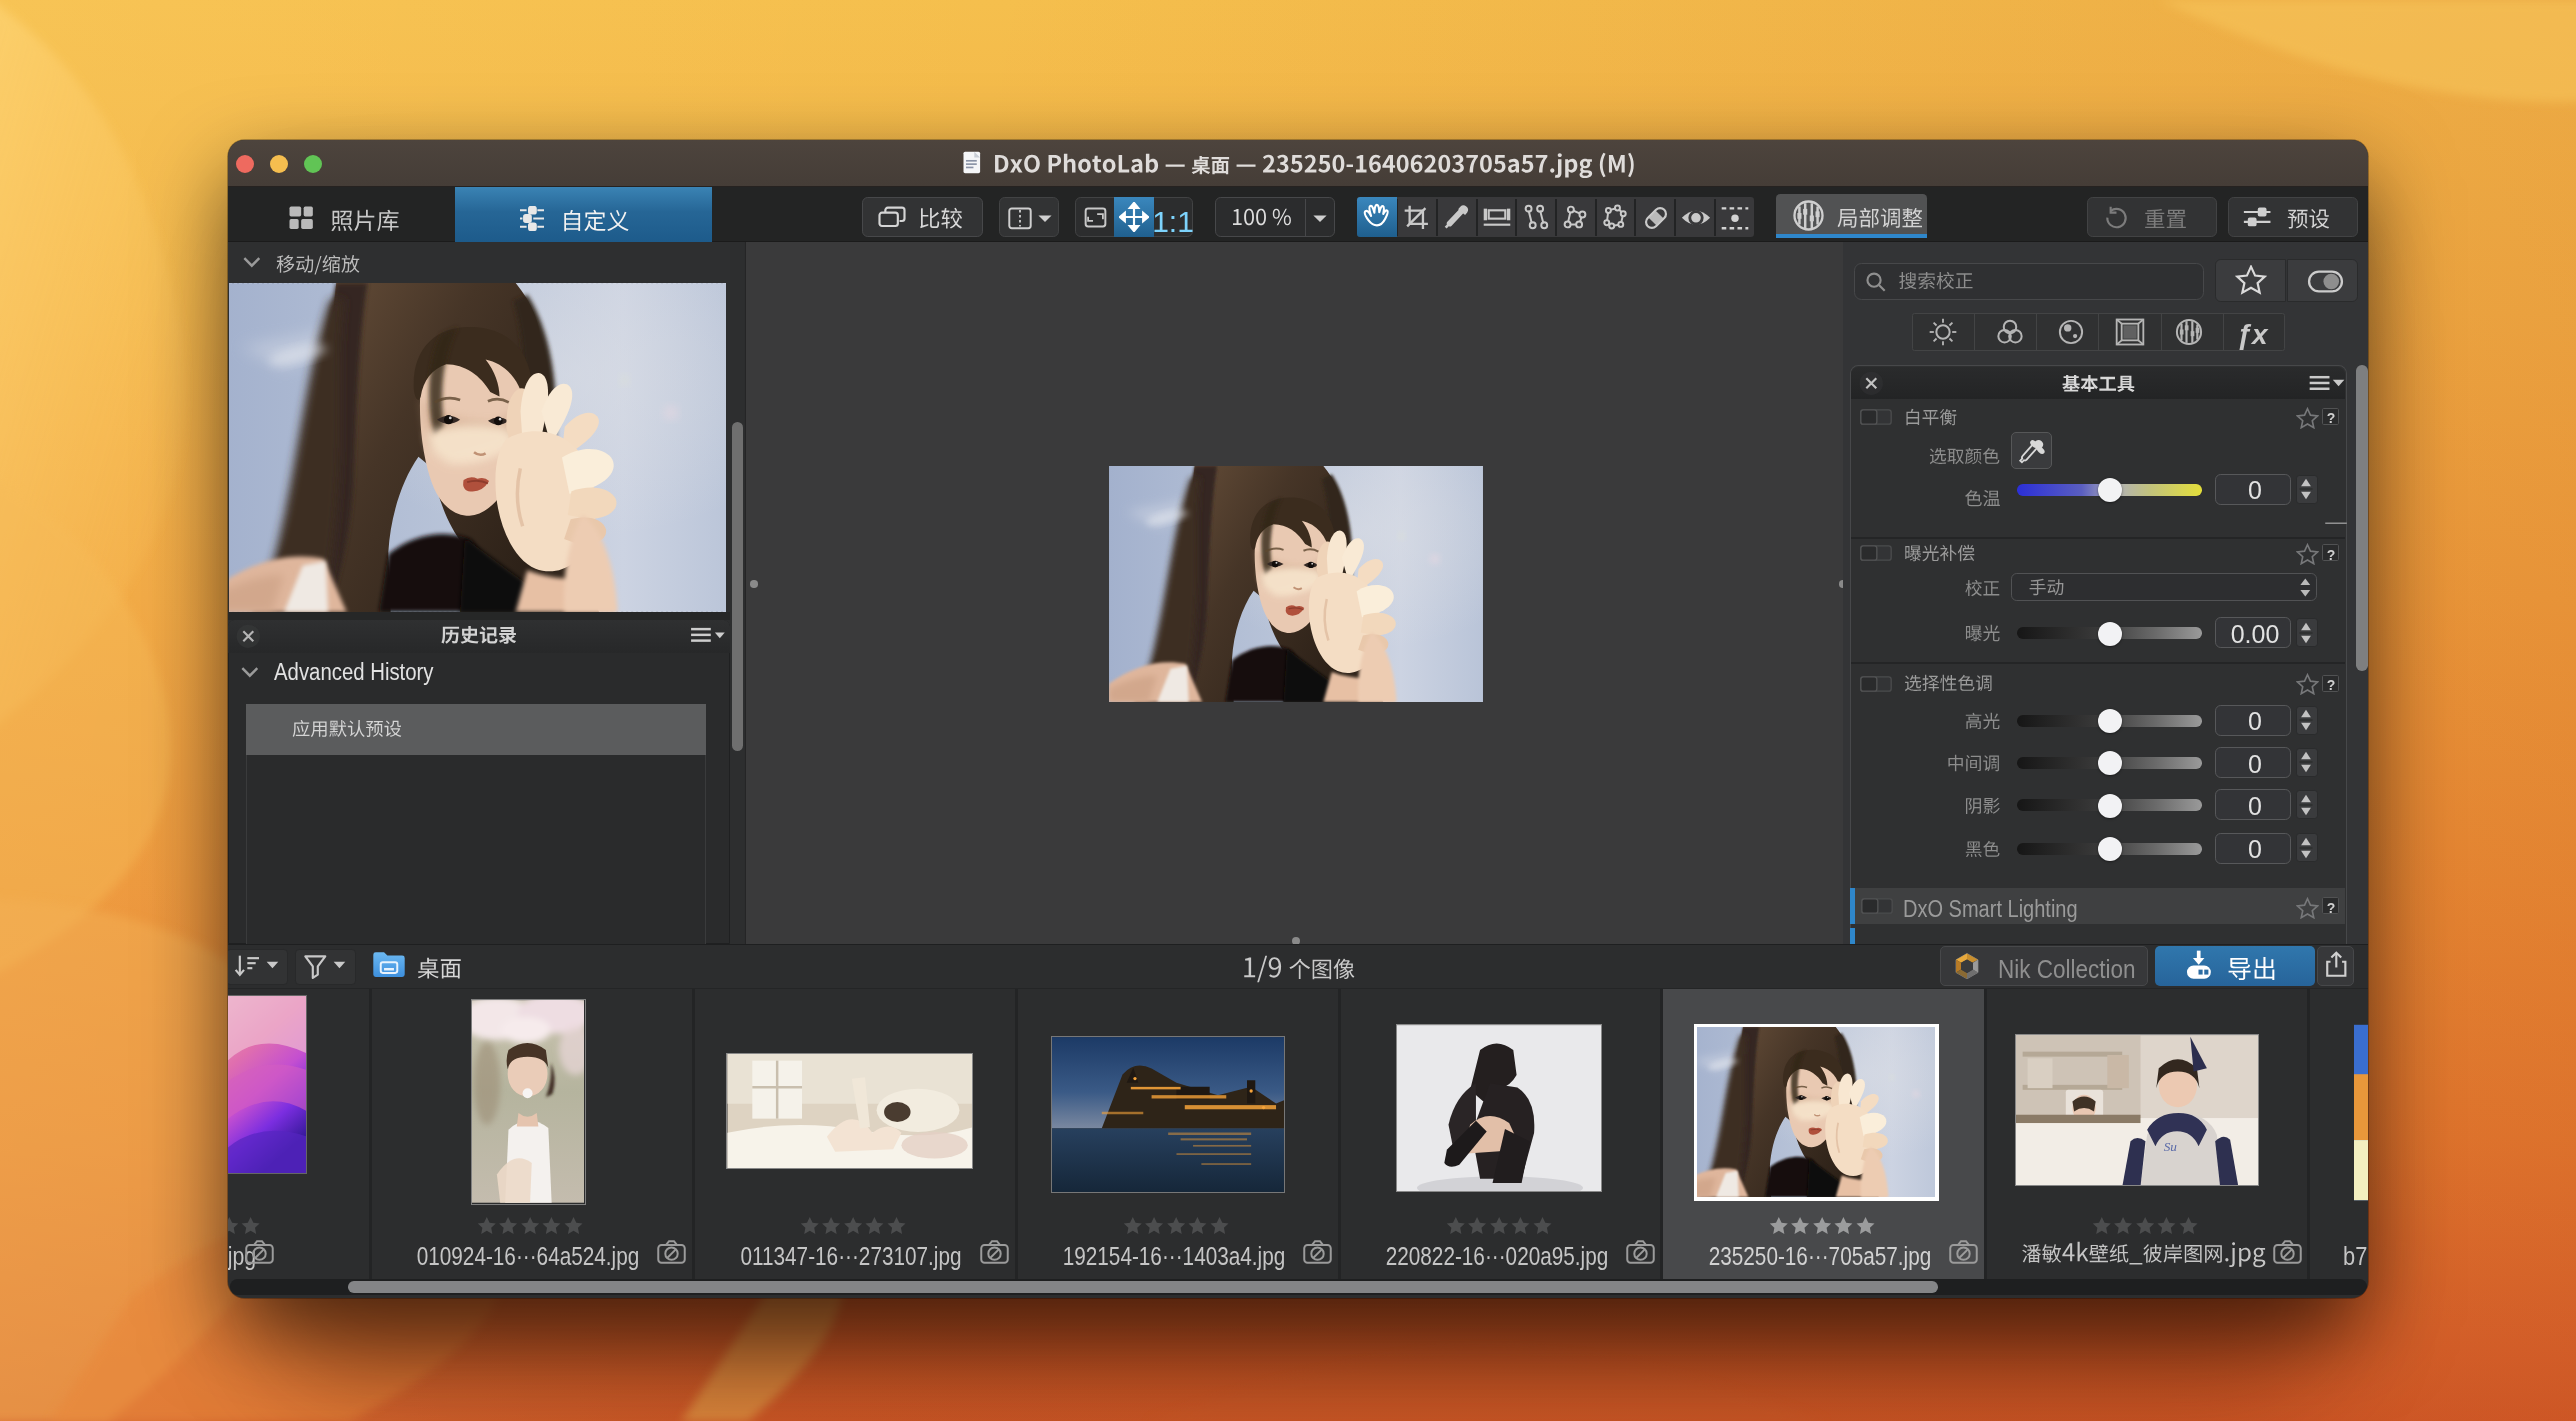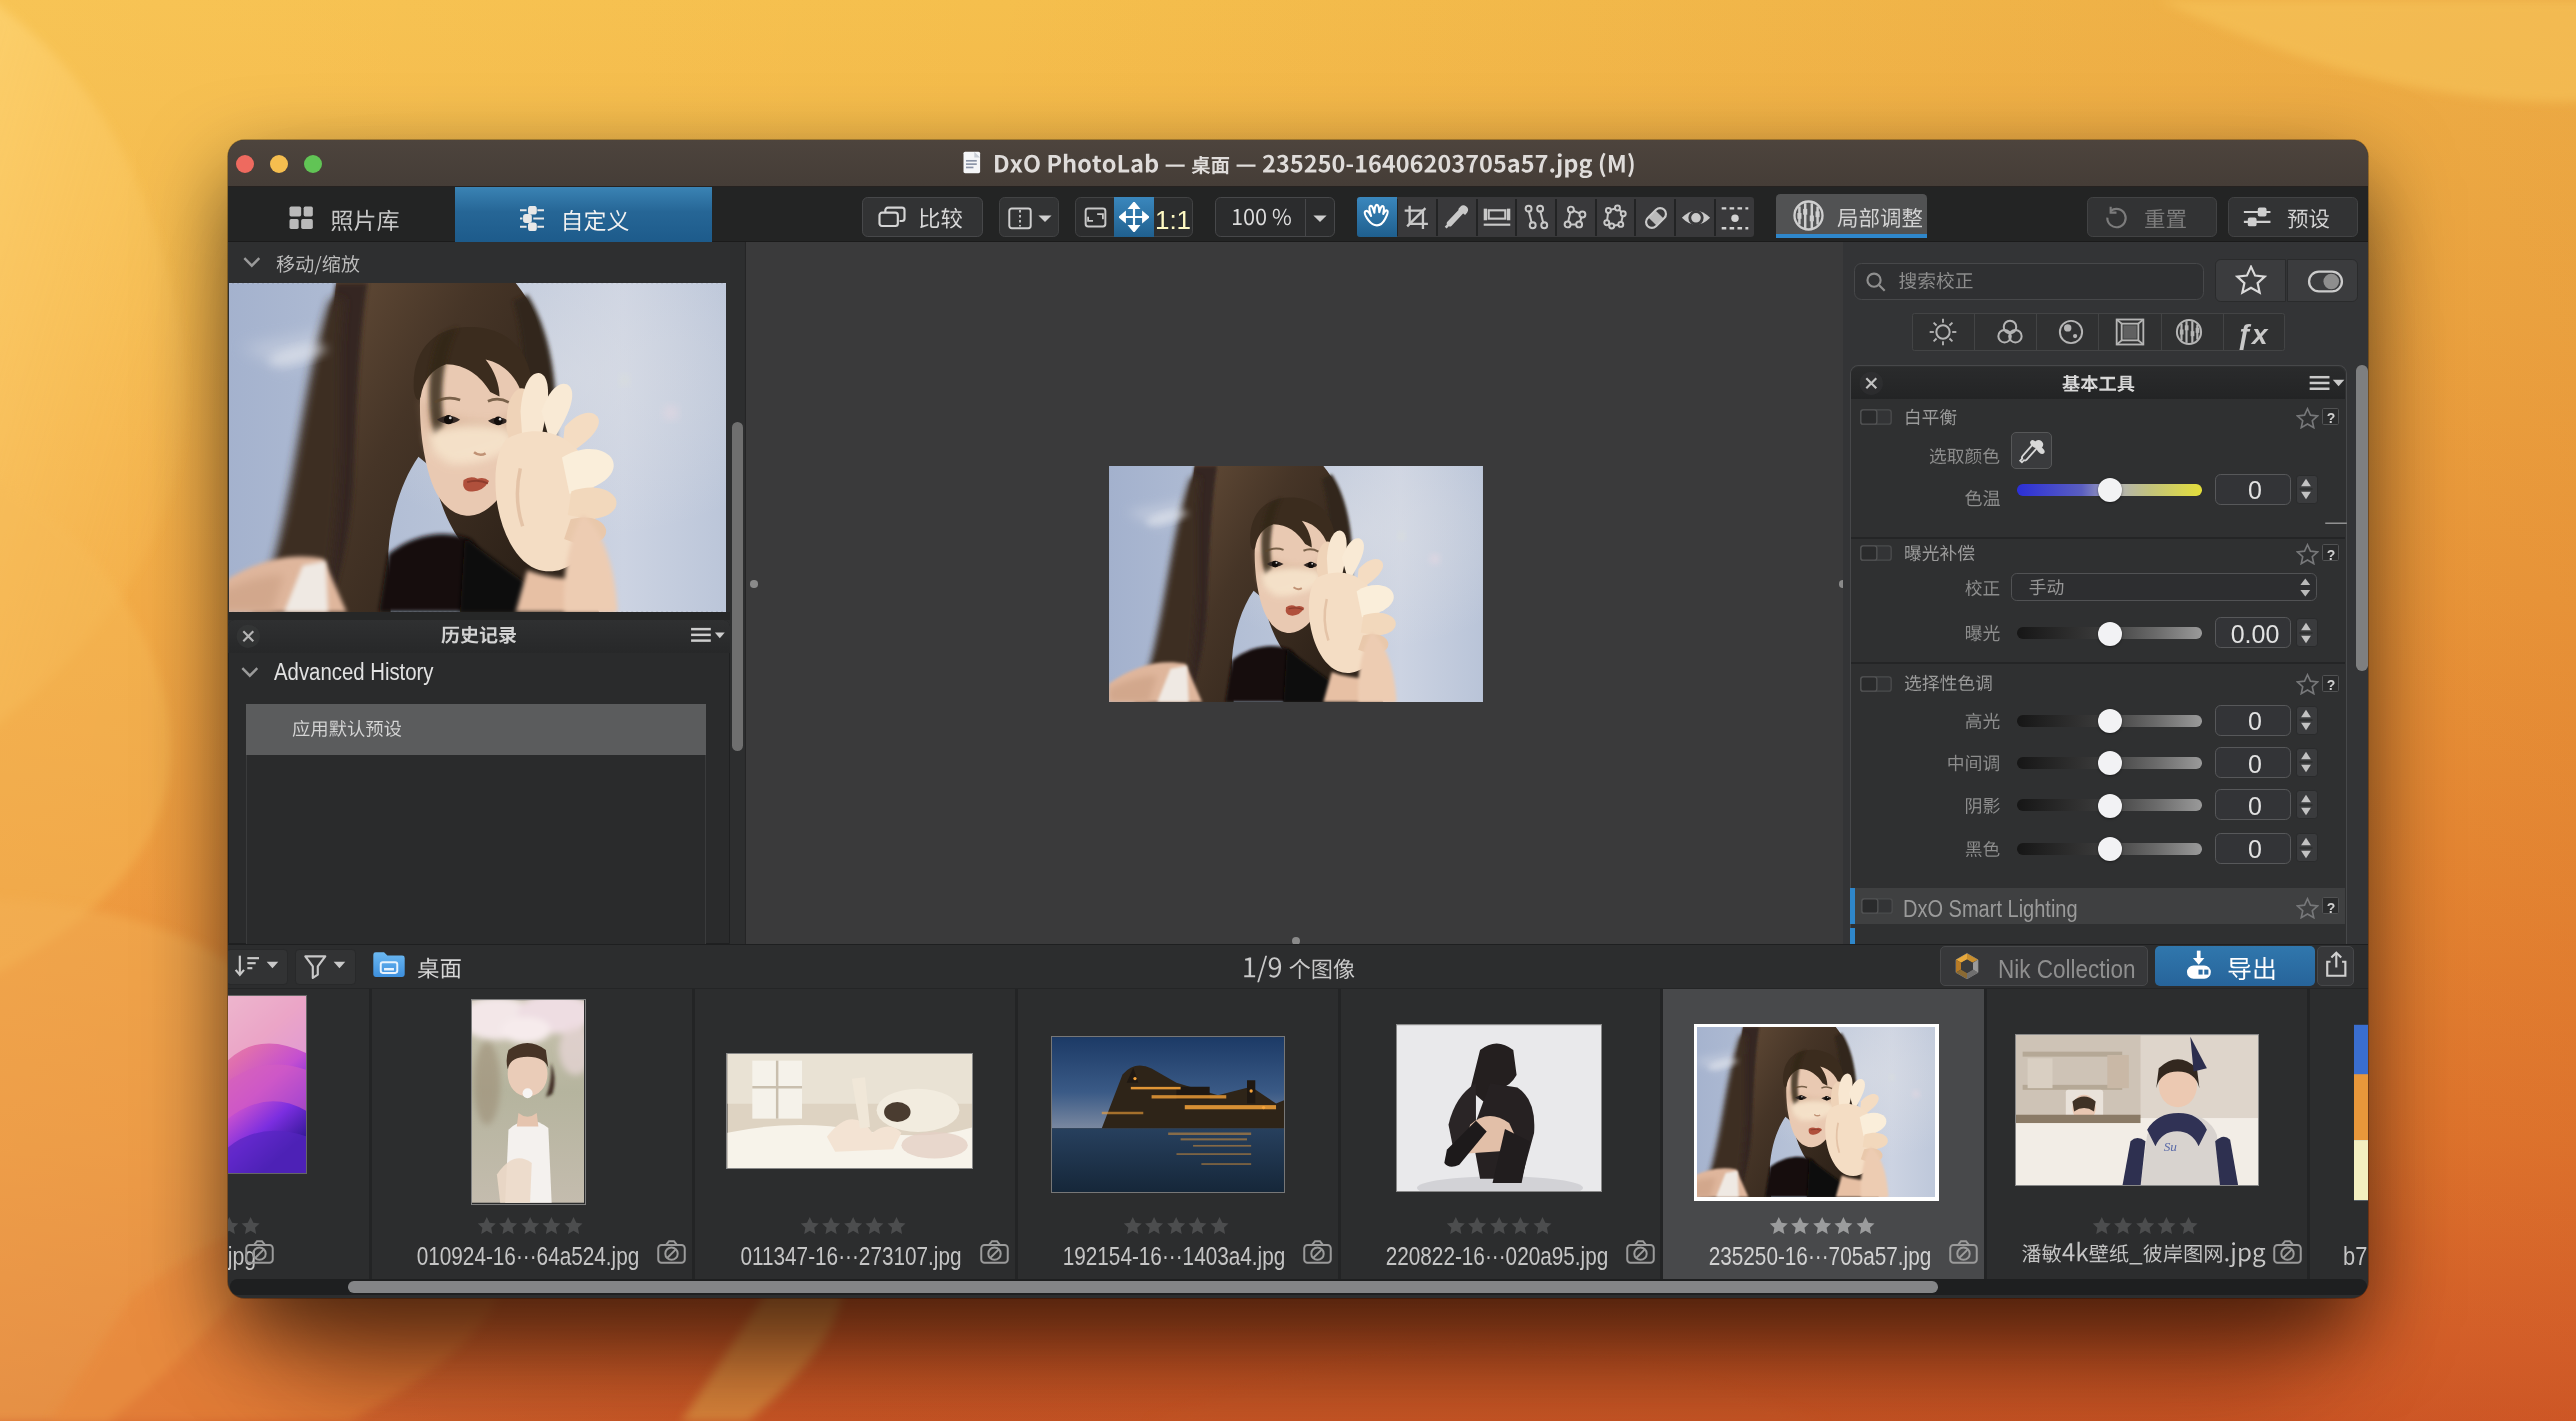--- a/index.html
+++ b/index.html
@@ -98,21 +98,21 @@
 <svg style="position:absolute;left:891px;top:62px" width="30" height="30" viewBox="0 0 36.0 36.0">
       <g stroke="#fff" stroke-width="2.6" fill="#fff">
 <line x1="18" y1="4" x2="18" y2="32"></line>
         <line x1="4" y1="18" x2="32" y2="18"></line>
 <path d="M18 1 l-5 6 h10z"></path>
         <path d="M18 35 l-5 -6 h10z"></path>
         <path d="M1 18 l6 -5 v10z"></path>
         <path d="M35 18 l-6 -5 v10z"></path>
       </g>
     </svg>
-<div style="position:absolute;left:945px;top:67px;font-size:26px;font-weight:normal;color:#fef9c3;white-space:nowrap;line-height:1;transform:translateX(-50%);">1:1</div>
+<div style="position:absolute;left:945px;top:67px;font-size:30px;font-weight:normal;color:#7dd3fc;white-space:nowrap;line-height:1;transform:translateX(-50%);">1:1</div>
 <div style="position:absolute;left:987px;top:57px;width:120px;height:40px;background:#2b2c2d;border:1.7px solid #47484a;border-radius:5.8px"></div>
 <div style="position:absolute;left:1002px;top:68px;line-height:0"><svg width="63" height="18" viewBox="0 -21.1 76 22.5" style="overflow:visible">
         <path fill="#dcdcdc" d="M2.4 0H13.2V-2.1H9.3V-19.8H7.4C6.3 -19.2 5 -18.7 3.3 -18.4V-16.8H6.8V-2.1H2.4Z M22.5 0.4C26.2 0.4 28.6 -3.1 28.6 -10C28.6 -16.8 26.2 -20.1 22.5 -20.1C18.7 -20.1 16.3 -16.8 16.3 -10C16.3 -3.1 18.7 0.4 22.5 0.4ZM22.5 -1.6C20.2 -1.6 18.7 -4.2 18.7 -10C18.7 -15.7 20.2 -18.2 22.5 -18.2C24.7 -18.2 26.3 -15.7 26.3 -10C26.3 -4.2 24.7 -1.6 22.5 -1.6Z M37.5 0.4C41.2 0.4 43.6 -3.1 43.6 -10C43.6 -16.8 41.2 -20.1 37.5 -20.1C33.7 -20.1 31.3 -16.8 31.3 -10C31.3 -3.1 33.7 0.4 37.5 0.4ZM37.5 -1.6C35.2 -1.6 33.7 -4.2 33.7 -10C33.7 -15.7 35.2 -18.2 37.5 -18.2C39.7 -18.2 41.3 -15.7 41.3 -10C41.3 -4.2 39.7 -1.6 37.5 -1.6Z M56.5 -7.7C59.3 -7.7 61 -10 61 -14C61 -17.9 59.3 -20.1 56.5 -20.1C53.8 -20.1 52.1 -17.9 52.1 -14C52.1 -10 53.8 -7.7 56.5 -7.7ZM56.5 -9.2C55 -9.2 53.9 -10.8 53.9 -14C53.9 -17.1 55 -18.6 56.5 -18.6C58.1 -18.6 59.2 -17.1 59.2 -14C59.2 -10.8 58.1 -9.2 56.5 -9.2ZM57.1 0.4H58.8L69.7 -20.1H68ZM70.3 0.4C73 0.4 74.8 -1.9 74.8 -5.9C74.8 -9.9 73 -12.1 70.3 -12.1C67.6 -12.1 65.9 -9.9 65.9 -5.9C65.9 -1.9 67.6 0.4 70.3 0.4ZM70.3 -1.2C68.8 -1.2 67.7 -2.8 67.7 -5.9C67.7 -9.1 68.8 -10.6 70.3 -10.6C71.9 -10.6 73 -9.1 73 -5.9C73 -2.8 71.9 -1.2 70.3 -1.2Z"></path>
       </svg></div>
 <div style="position:absolute;left:1077px;top:59px;width:0.8px;height:37px;background:#47484a"></div>
 <svg style="position:absolute;left:1082px;top:73px" width="20" height="11.6" viewBox="0 0 24.0 14.0">
       <path d="M4 3 l8 8 8-8z" fill="#cfcfcf"></path>
     </svg>
 <div style="position:absolute;left:1129px;top:57px;width:397px;height:40px;background:#39393b;border-radius:3.3px"></div>
 <div style="position:absolute;left:1168px;top:59px;width:1.7px;height:37px;background:#222324"></div>

